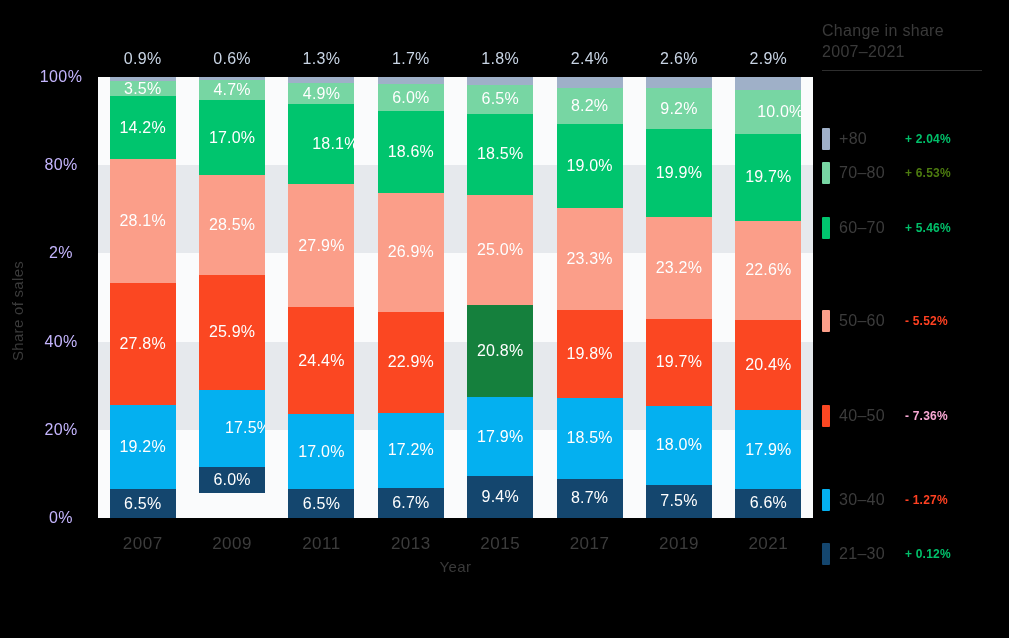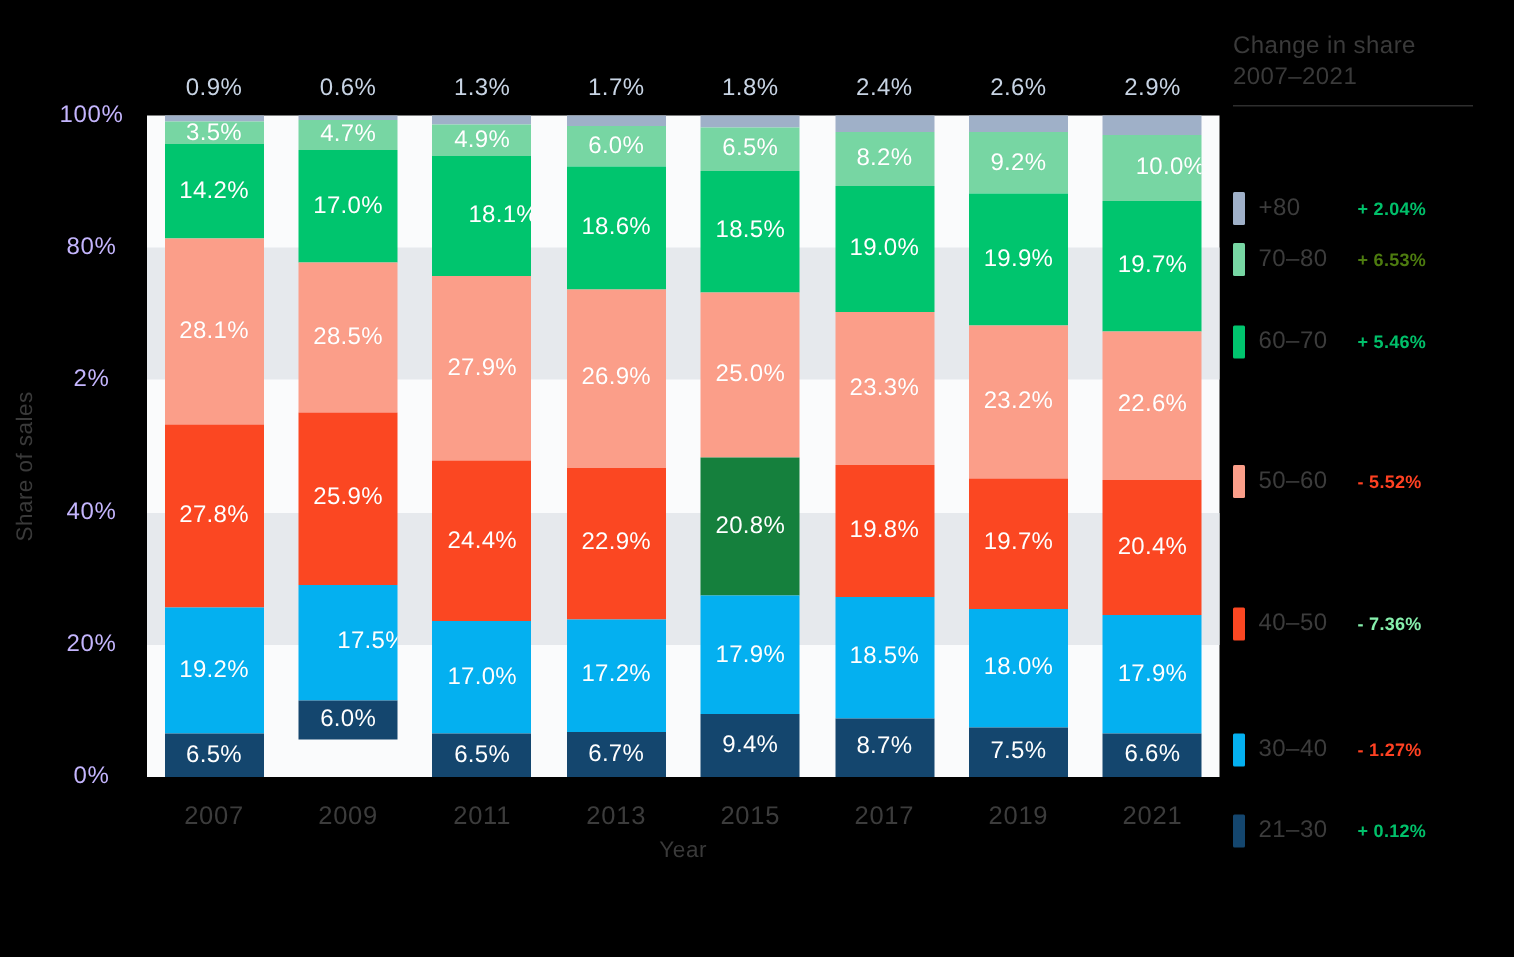--- a/index.html
+++ b/index.html
@@ -385,21 +385,21 @@
           <span class="legend-delta" style="color: rgb(0, 192, 106);">+ 5.46%</span>
         </div>
         <div class="legend-row" style="top: 239.158px;">
           <span class="swatch" style="background: rgb(251, 158, 137);"></span>
           <span class="legend-name">50–60</span>
           <span class="legend-delta" style="color: rgb(255, 65, 34);">- 5.52%</span>
         </div>
         <div class="legend-row" style="top: 333.973px;">
           <span class="swatch" style="background: rgb(251, 71, 34);"></span>
           <span class="legend-name">40–50</span>
-          <span class="legend-delta" style="color: #86efac;">- 7.36%</span>
+          <span class="legend-delta" style="color: #f9a8d4;">- 7.36%</span>
         </div>
         <div class="legend-row" style="top: 418.424px;">
           <span class="swatch" style="background: rgb(4, 176, 240);"></span>
           <span class="legend-name">30–40</span>
           <span class="legend-delta" style="color: rgb(255, 65, 34);">- 1.27%</span>
         </div>
         <div class="legend-row" style="top: 472.447px;">
           <span class="swatch" style="background: rgb(20, 70, 110);"></span>
           <span class="legend-name">21–30</span>
           <span class="legend-delta" style="color: rgb(0, 192, 106);">+ 0.12%</span>

